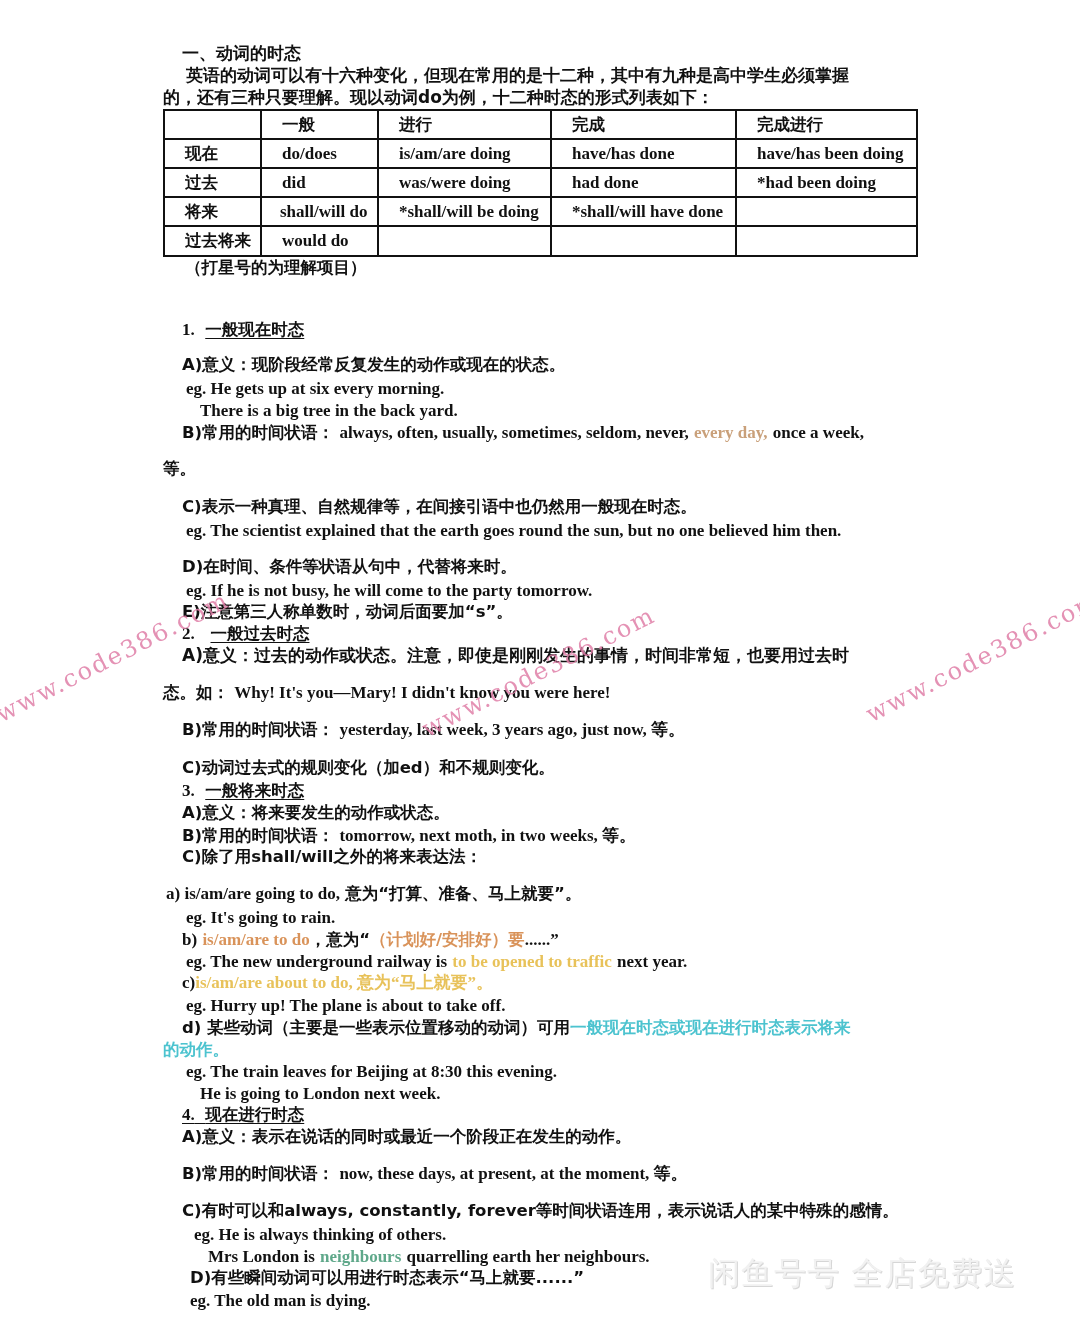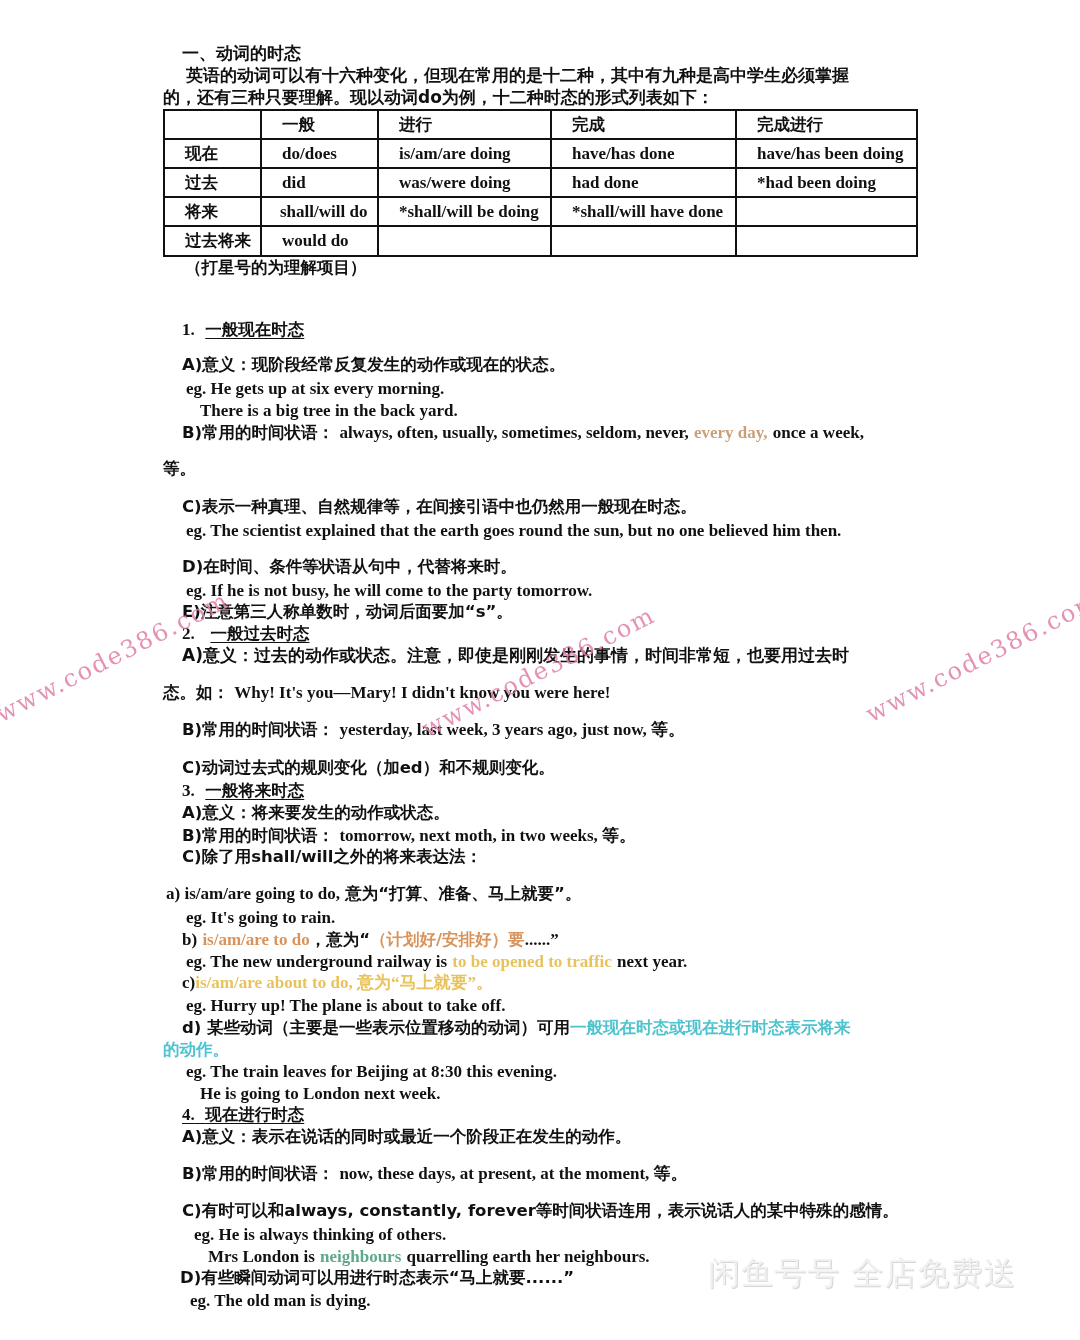--- a/index.html
+++ b/index.html
@@ -179,21 +179,21 @@
   <div class="line" style="left:182px; top:1164px;">
     <span class="zh">B)常用的时间状语：</span>&nbsp;<span class="en">now, these days, at present, at the moment, 等。</span>
   </div>
   <div class="line zh" style="left:182px; top:1201px;">C)有时可以和always, constantly, forever等时间状语连用，表示说话人的某中特殊的感情。</div>
   <div class="line en" style="left:194px; top:1225px;">eg. He is always thinking of others.</div>
   <div class="line" style="left:208px; top:1247px;">
     <span class="en">Mrs London is</span>
     <span class="en c-green">neighbours</span>
     <span class="en">quarrelling earth her neighbours.</span>
   </div>
-  <div class="line zh" style="left:180px; top:1268px;">D)有些瞬间动词可以用进行时态表示“马上就要......”</div>
+  <div class="line zh" style="left:190px; top:1268px;">D)有些瞬间动词可以用进行时态表示“马上就要......”</div>
   <div class="line en" style="left:190px; top:1291px;">eg. The old man is dying.</div>
 
   <div class="wm" style="left:4px; top:700px;">www.code386.com</div>
   <div class="wm" style="left:430px; top:715px;">www.code386.com</div>
   <div class="wm" style="left:874px; top:700px;">www.code386.com</div>
 
   <div class="xy-text">闲鱼号号 全店免费送</div>
 </div>
 
 </body></html>

